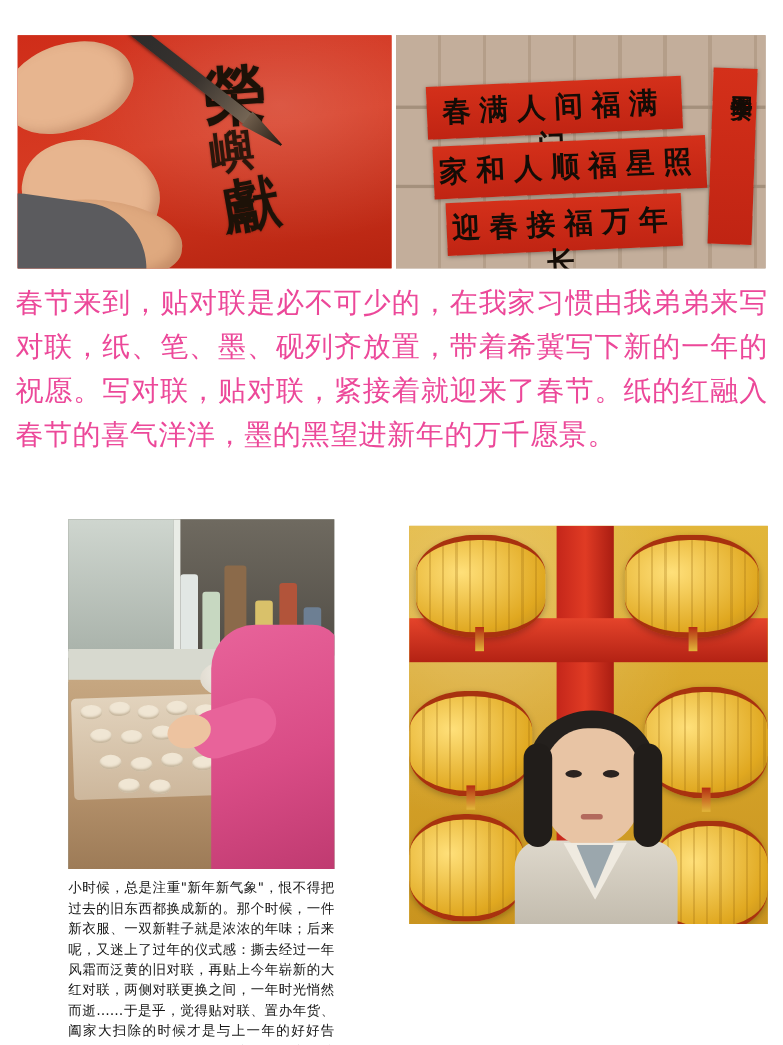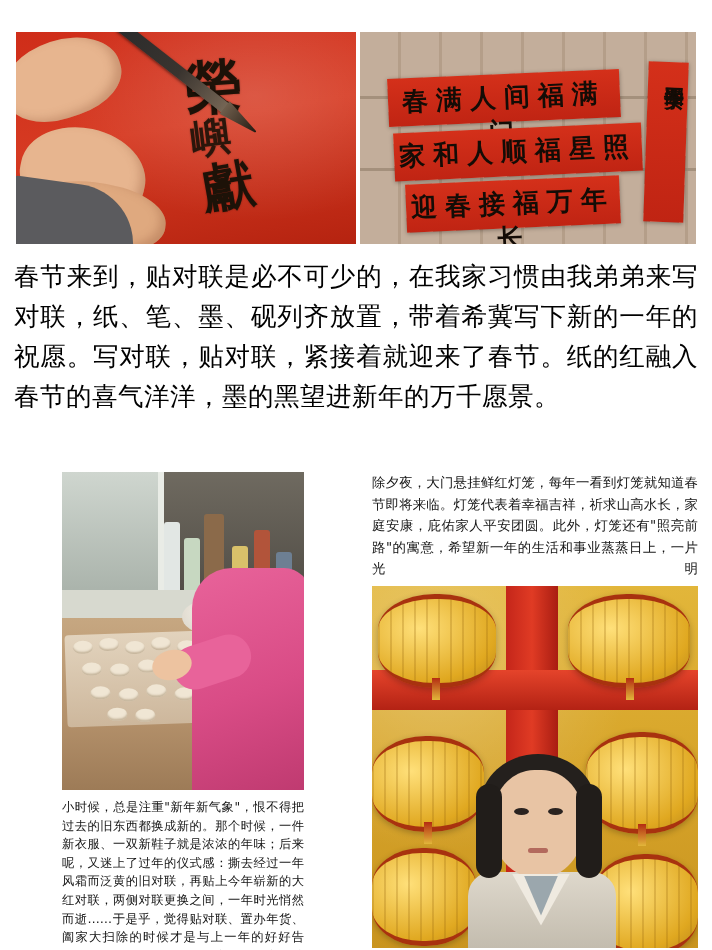--- a/index.html
+++ b/index.html
@@ -155,21 +155,21 @@
 
   
   .lead-text {
     position: absolute;
     left: 14px;
     top: 256px;
     width: 684px;
     font-family: "DejaVu Sans", sans-serif;
     font-size: 25.5px;
     line-height: 40px;
-    color: #000000;
+    color: #ec4899;
     text-align: justify;
     letter-spacing: 0.5px;
   }
 
   
   .col-left {
     position: absolute;
     left: 62px;
     top: 472px;
     width: 242px;
@@ -461,21 +461,20 @@
       </div>
       <div class="dp-rollingpin"></div>
       <div class="dp-person"></div>
       <div class="dp-arm"></div>
       <div class="dp-hand"></div>
     </div>
     <div class="caption-left">小时候，总是注重"新年新气象"，恨不得把过去的旧东西都换成新的。那个时候，一件新衣服、一双新鞋子就是浓浓的年味；后来呢，又迷上了过年的仪式感：撕去经过一年风霜而泛黄的旧对联，再贴上今年崭新的大红对联，两侧对联更换之间，一年时光悄然而逝……于是乎，觉得贴对联、置办年货、阖家大扫除的时候才是与上一年的好好告别，年味最浓；只是如今，我发现，我所求之年味不过是家人闲坐，灯火可亲。四方</div>
   </div>
 
   <div class="col-right">
-    <div class="right-text">除夕夜，大门悬挂鲜红灯笼，每年一看到灯笼就知道春节即将来临。灯笼代表着幸福吉祥，祈求山高水长，家庭安康，庇佑家人平安团圆。此外，灯笼还有"照亮前路"的寓意，希望新一年的生活和事业蒸蒸日上，一片光明</div>
     <div class="lantern-photo">
       <div class="ln-bg"></div>
       <div class="ln-pillar ln-pillar-v"></div>
       <div class="ln-beam"></div>
       <div class="ln-lantern ln-l1"></div>
       <div class="ln-lantern ln-l2"></div>
       <div class="ln-lantern ln-l3"></div>
       <div class="ln-lantern ln-l4"></div>
       <div class="ln-lantern ln-l5"></div>
       <div class="ln-lantern ln-l6"></div>

